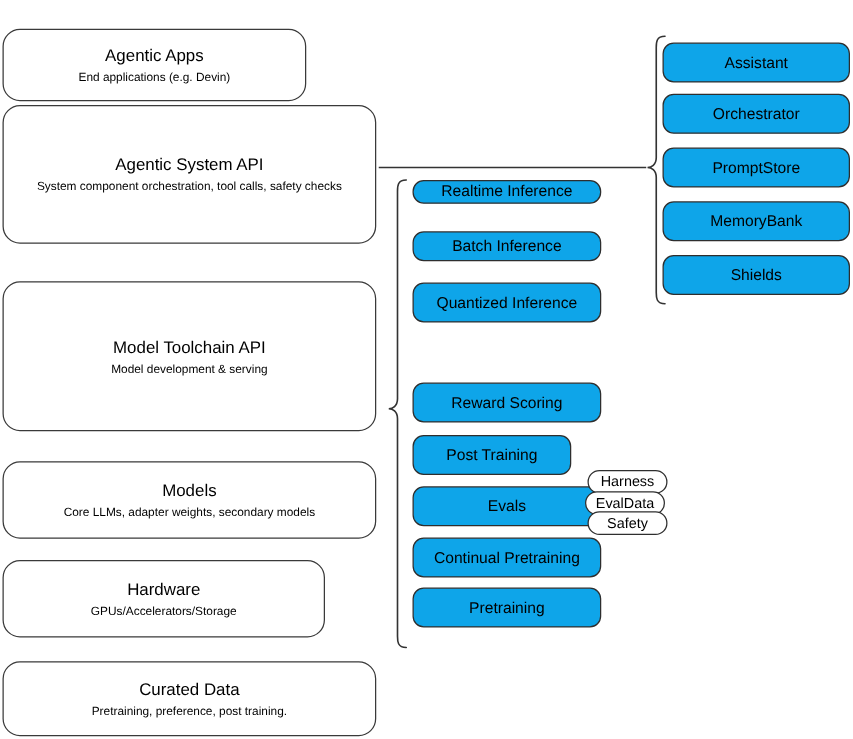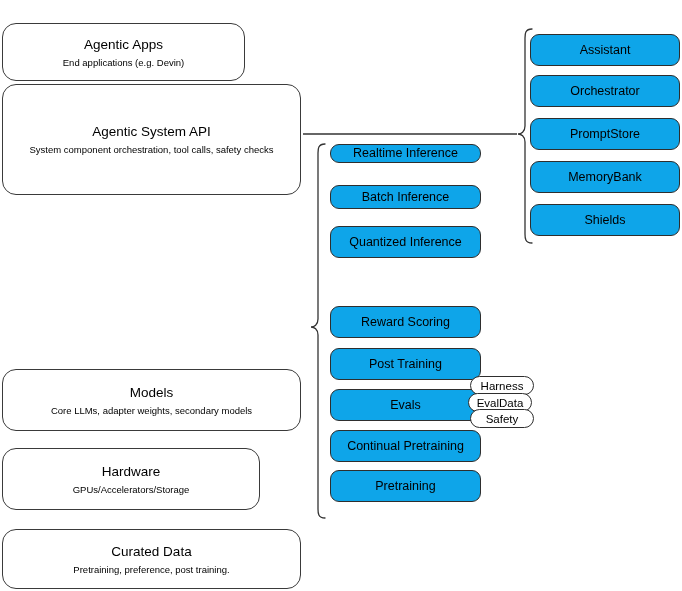--- a/index.html
+++ b/index.html
@@ -88,20 +88,24 @@
   <div class="layer-box" id="layer-0" style="left: 2px; top: 2px; width: 243px; height: 58px; margin-top: 21px;">
     <div class="layer-title">Agentic Apps</div>
     <div class="layer-sub">End applications (e.g. Devin)</div>
   </div>
 
   <div class="layer-box" id="layer-1" style="left: 2px; top: 84px; width: 299px; height: 111px;">
     <div class="layer-title">Agentic System API</div>
     <div class="layer-sub">System component orchestration, tool calls, safety checks</div>
   </div>
 
+  <div class="layer-box" id="layer-2" style="left: 2px; top: 225px; width: 299px; height: 120px;">
+    <div class="layer-title">Model Toolchain API</div>
+    <div class="layer-sub">Model development &amp; serving</div>
+  </div>
 
   <div class="layer-box" id="layer-3" style="left: 2px; top: 369px; width: 299px; height: 62px;">
     <div class="layer-title">Models</div>
     <div class="layer-sub">Core LLMs, adapter weights, secondary models</div>
   </div>
 
   <div class="layer-box" id="layer-4" style="left: 2px; top: 448px; width: 258px; height: 62px; justify-content: center;">
     <div class="layer-title">Hardware</div>
     <div class="layer-sub">GPUs/Accelerators/Storage</div>
   </div>
@@ -126,21 +130,21 @@
   <div class="connector" id="toolchain-bracket" style="left: 310px; top: 143px;">
     <svg width="16" height="376" viewBox="0 0 16 376" fill="none">
       <path d="M15 1 C8 1 8 6 8 10 L8 176 C8 182 4 184 1 184 C4 184 8 186 8 192 L8 366 C8 370 8 375 15 375" stroke="#333333" stroke-width="1.3" fill="none" stroke-linecap="round"></path>
     </svg>
   </div>
 
   <div class="pill" id="tc-0" style="left: 330px; top: 144px; width: 151px; height: 19px;">Realtime Inference</div>
   <div class="pill" id="tc-1" style="left: 330px; top: 185px; width: 151px; height: 24px;">Batch Inference</div>
   <div class="pill" id="tc-2" style="left: 330px; top: 226px; width: 151px; height: 32px;">Quantized Inference</div>
   <div class="pill" id="tc-4" style="left: 330px; top: 306px; width: 151px; height: 32px;">Reward Scoring</div>
-  <div class="pill" id="tc-5" style="left: 330px; top: 348px; width: 151px; height: 32px;">Post Training</div>
+  <div class="pill" id="tc-5" style="left: 330px; top: 348px; width: 127px; height: 32px;">Post Training</div>
   <div class="pill" id="tc-6" style="left: 330px; top: 389px; width: 151px; height: 32px;">Evals</div>
   <div class="pill" id="tc-7" style="left: 330px; top: 430px; width: 151px; height: 32px;">Continual Pretraining</div>
   <div class="pill" id="tc-8" style="left: 330px; top: 470px; width: 151px; height: 32px;">Pretraining</div>
 
   <div class="subpill" id="ev-0" style="left: 470px; top: 376px; width: 64px; height: 19px; z-index: 5;">Harness</div>
   <div class="subpill" id="ev-1" style="left: 468px; top: 393px; width: 64px; height: 19px; z-index: 6;">EvalData</div>
   <div class="subpill" id="ev-2" style="left: 470px; top: 409px; width: 64px; height: 19px; z-index: 7;">Safety</div>
 
   <div class="pill" id="sc-0" style="left: 530px; top: 34px; width: 150px; height: 32px;">Assistant</div>
   <div class="pill" id="sc-1" style="left: 530px; top: 75px; width: 150px; height: 32px;">Orchestrator</div>

